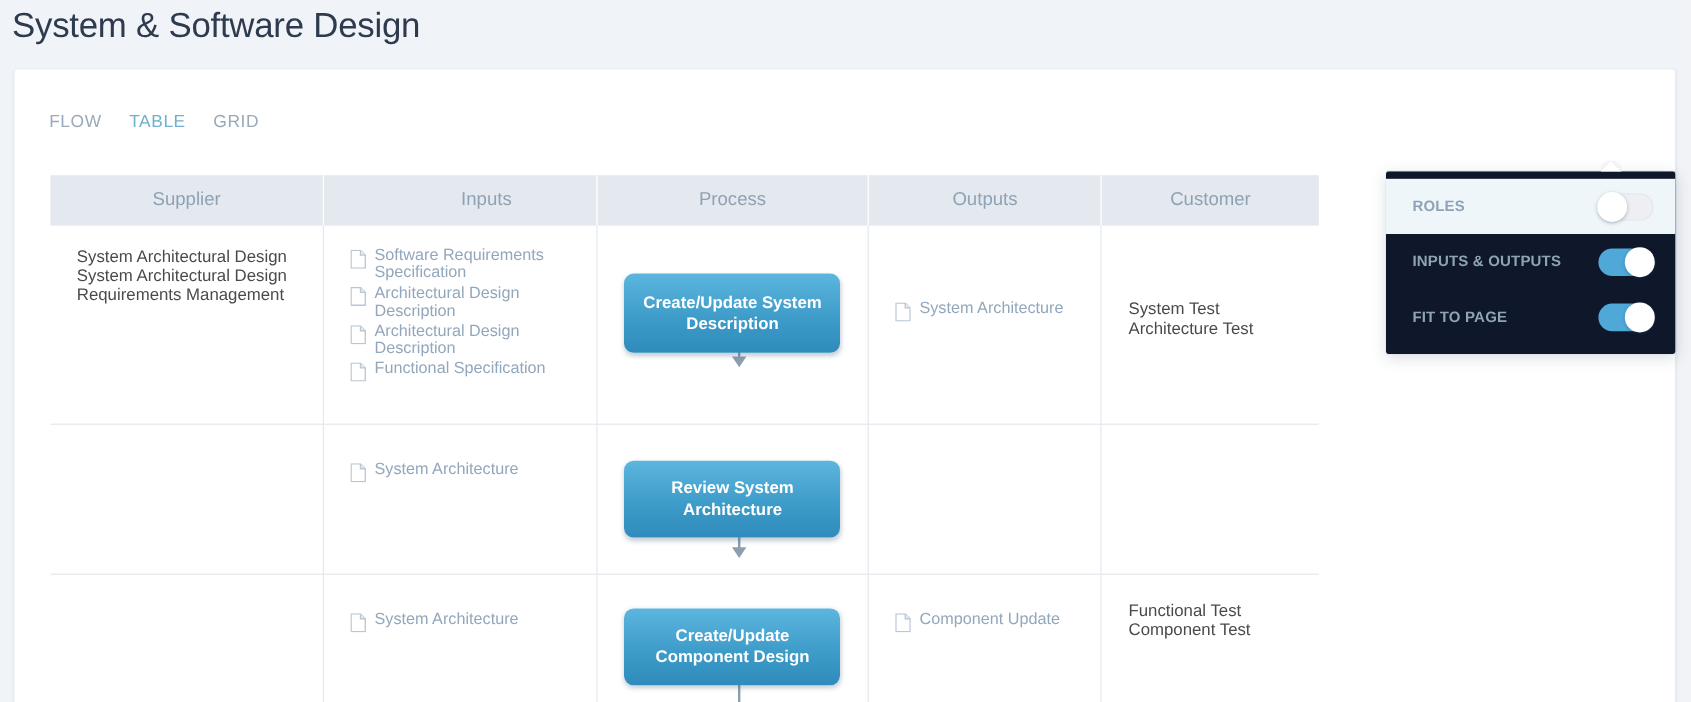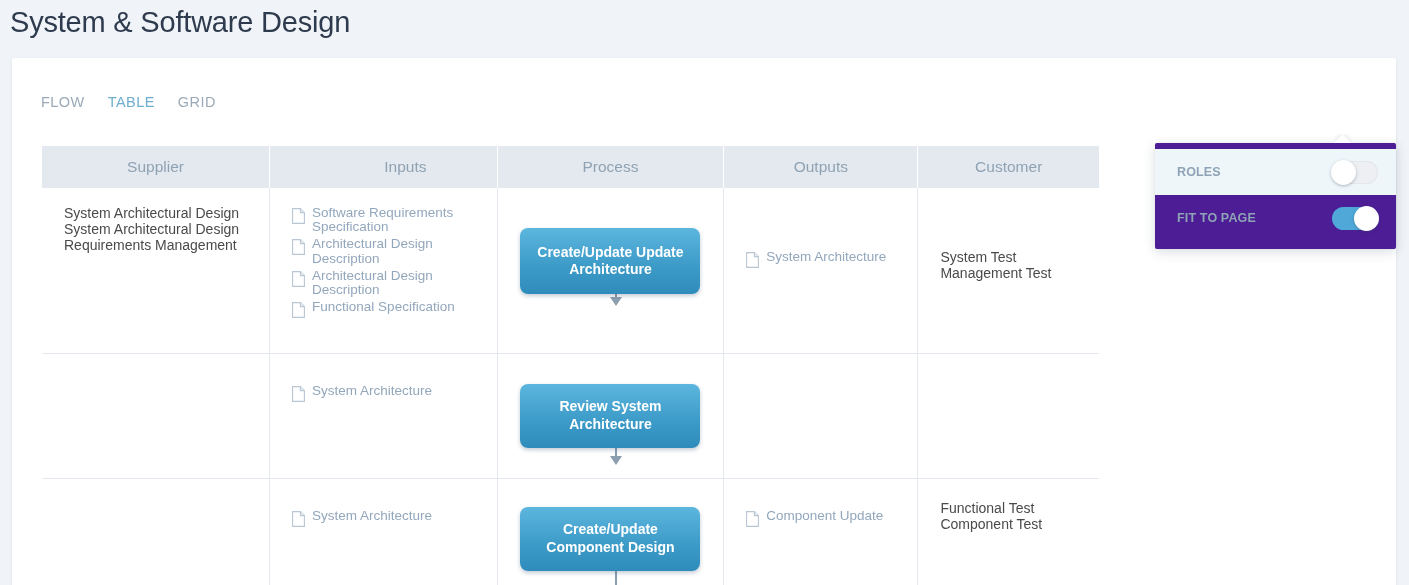--- a/index.html
+++ b/index.html
@@ -196,21 +196,21 @@
   .conn-2 { top: 259px; }
   .conn-2 .stem { height: 52px; }
   .conn-3 { top: 412px; }
   .conn-3 .stem { height: 64px; }
 
   
   .settings-panel {
     position: absolute;
     left: 1143px; top: 85px;
     width: 241px;
-    background: #4c1d95;
+    background: #0f172a;
     border-radius: 2px;
     box-shadow: 0 3px 12px rgba(45,65,95,0.18), 0 0 1px rgba(45,65,95,0.20);
     padding: 6px 0 8px 0;
     z-index: 20;
   }
   .panel-caret {
     position: absolute;
     top: -9px; right: 44px;
     width: 18px; height: 9px;
     overflow: hidden;
@@ -329,36 +329,36 @@
             <div class="doc-item">
               <svg class="doc-icon" viewBox="0 0 13 16">
                 <path d="M0.6 0.6 H8.4 L12.4 4.6 V15.4 H0.6 Z" fill="#FFFFFF" stroke="#B9C6D4" stroke-width="1.1"></path>
                 <path d="M8.4 0.6 V4.6 H12.4" fill="#E8EDF3" stroke="#B9C6D4" stroke-width="1.1"></path>
               </svg>
               <span class="doc-label">Functional Specification</span>
             </div>
           </td>
           <td class="proc-cell">
             <div class="proc-inner">
-              <div class="proc-box">Create/Update Update Architecture</div>
+              <div class="proc-box">Create/Update System Description</div>
             </div>
           </td>
           <td>
             <div class="doc-item" style="margin-top:44px;">
               <svg class="doc-icon" viewBox="0 0 13 16">
                 <path d="M0.6 0.6 H8.4 L12.4 4.6 V15.4 H0.6 Z" fill="#FFFFFF" stroke="#B9C6D4" stroke-width="1.1"></path>
                 <path d="M8.4 0.6 V4.6 H12.4" fill="#E8EDF3" stroke="#B9C6D4" stroke-width="1.1"></path>
               </svg>
               <span class="doc-label">System Architecture</span>
             </div>
           </td>
           <td>
             <div style="margin-top:44px;">
               <div class="plain-line">System Test</div>
-              <div class="plain-line">Management Test</div>
+              <div class="plain-line">Architecture Test</div>
             </div>
           </td>
         </tr>
 
         <tr class="row2">
           <td></td>
           <td>
             <div class="doc-item" style="margin-top:12px;">
               <svg class="doc-icon" viewBox="0 0 13 16">
                 <path d="M0.6 0.6 H8.4 L12.4 4.6 V15.4 H0.6 Z" fill="#FFFFFF" stroke="#B9C6D4" stroke-width="1.1"></path>
@@ -427,20 +427,26 @@
   <div class="settings-panel">
     <div class="panel-caret"></div>
 
     <div class="setting-row hl">
       <span class="setting-label">ROLES</span>
       <span class="toggle">
         <span class="knob"></span>
       </span>
     </div>
 
+    <div class="setting-row">
+      <span class="setting-label">INPUTS &amp; OUTPUTS</span>
+      <span class="toggle on">
+        <span class="knob"></span>
+      </span>
+    </div>
 
 
     <div class="setting-row">
       <span class="setting-label">FIT TO PAGE</span>
       <span class="toggle on">
         <span class="knob"></span>
       </span>
     </div>
   </div>
 

